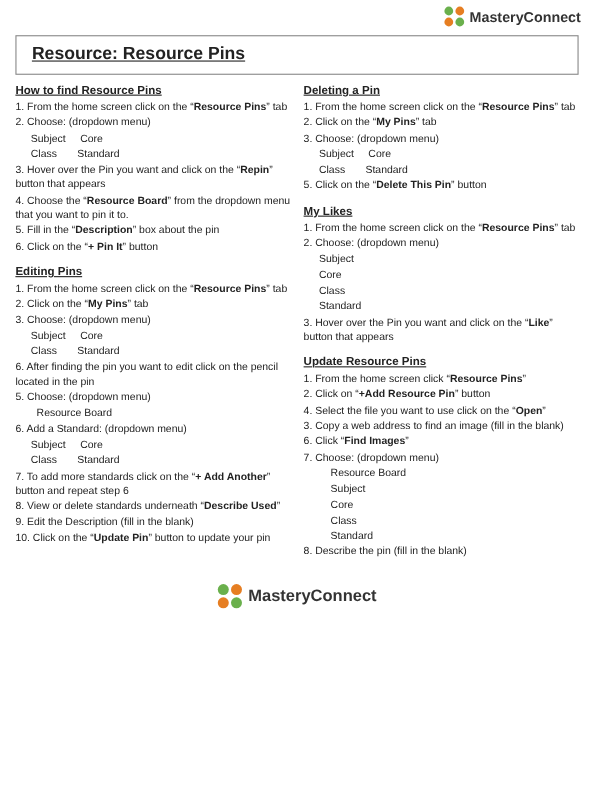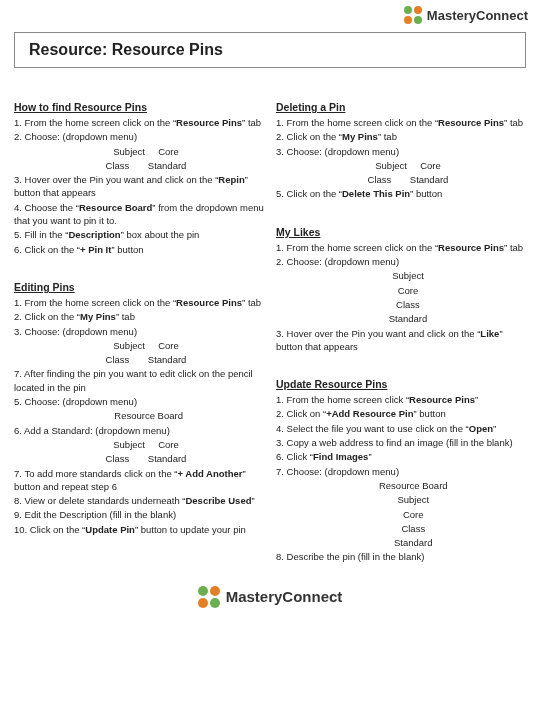--- a/index.html
+++ b/index.html
@@ -47,51 +47,50 @@
     
     .title-box {
       margin: 4px 14px 8px 14px;
       border: 1px solid #888;
       padding: 8px 14px;
     }
     .title-box h1 {
       font-size: 16px;
       font-weight: bold;
       color: #222;
+      text-decoration: underline;
     }
 
     
     .content-area {
       padding: 0 14px;
       display: grid;
       grid-template-columns: 1fr 1fr;
       gap: 0 12px;
     }
 
     .section {
       margin-bottom: 10px;
     }
 
     .section-title {
       font-weight: bold;
       text-decoration: underline;
       font-size: 10.5px;
       margin-bottom: 3px;
-      margin-top: 25px;
     }
 
     .section p {
       font-size: 9.5px;
       line-height: 1.4;
       margin-bottom: 1px;
     }
 
     .indent {
       padding-left: 14px;
-      text-align: center;
     }
 
     .bold { font-weight: bold; }
 
     
     .footer {
       display: flex;
       justify-content: center;
       align-items: center;
       gap: 6px;
@@ -146,21 +145,21 @@
       <p>6. Click on the “<span class="bold">+ Pin It</span>” button</p>
     </div>
 
     <div class="section">
       <div class="section-title">Editing Pins</div>
       <p>1. From the home screen click on the “<span class="bold">Resource Pins</span>” tab</p>
       <p>2. Click on the “<span class="bold">My Pins</span>” tab</p>
       <p>3. Choose: (dropdown menu)</p>
       <p class="indent">Subject&nbsp;&nbsp;&nbsp;&nbsp;&nbsp;Core</p>
       <p class="indent">Class&nbsp;&nbsp;&nbsp;&nbsp;&nbsp;&nbsp;&nbsp;Standard</p>
-      <p>7. After finding the pin you want to edit click on the pencil located in the pin</p>
+      <p>6. After finding the pin you want to edit click on the pencil located in the pin</p>
       <p>5. Choose: (dropdown menu)</p>
       <p class="indent">&nbsp;&nbsp;Resource Board</p>
       <p>6. Add a Standard: (dropdown menu)</p>
       <p class="indent">Subject&nbsp;&nbsp;&nbsp;&nbsp;&nbsp;Core</p>
       <p class="indent">Class&nbsp;&nbsp;&nbsp;&nbsp;&nbsp;&nbsp;&nbsp;Standard</p>
       <p>7. To add more standards click on the “<span class="bold">+ Add Another</span>” button and repeat step 6</p>
       <p>8. View or delete standards underneath “<span class="bold">Describe Used</span>”</p>
       <p>9. Edit the Description (fill in the blank)</p>
       <p>10. Click on the “<span class="bold">Update Pin</span>” button to update your pin</p>
     </div>

